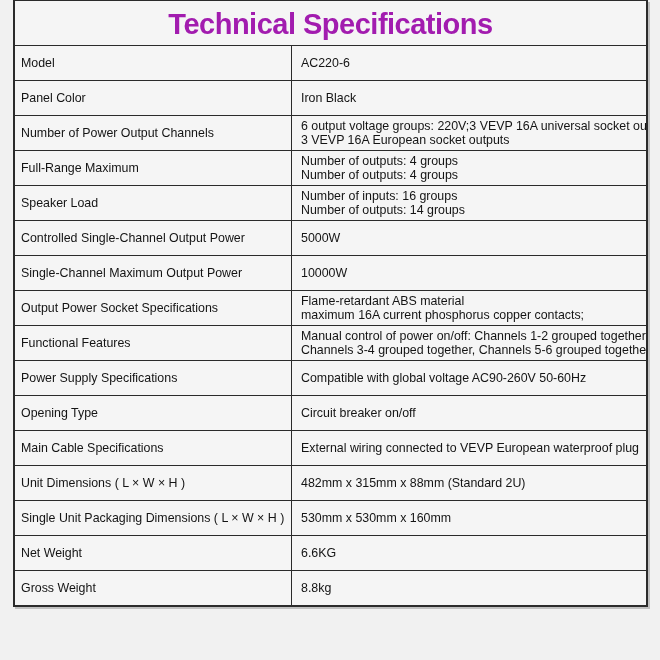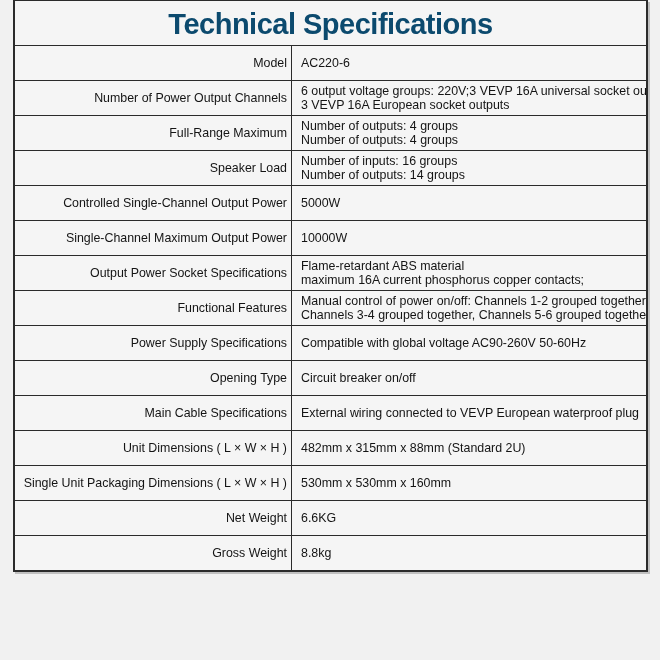--- a/index.html
+++ b/index.html
@@ -22,42 +22,41 @@
     box-shadow: 2px 2px 0 rgba(100,100,100,0.35);
     box-sizing: border-box;
   }
   .title {
     height: 44px;
     line-height: 46px;
     text-align: center;
     font-size: 29px;
     font-weight: 800;
     letter-spacing: -0.5px;
-    color: #0c4a6e;
+    color: #a21caf;
     border-bottom: 1px solid #2b2b2b;
   }
   table.spec-table {
     border-collapse: collapse;
     width: 100%;
     table-layout: fixed;
   }
   table.spec-table td {
     border: 1px solid #2b2b2b;
     height: 32px;
     padding: 1px 4px 1px 6px;
     vertical-align: middle;
     font-size: 12.4px;
     line-height: 14.5px;
     color: #141414;
     overflow: hidden;
     white-space: nowrap;
   }
   table.spec-table td:first-child {
     width: 266px;
-    text-align: right;
   }
   table.spec-table td.value-cell {
     padding-left: 9px;
   }
   
   table.spec-table tr td { border-left-width: 0; }
   table.spec-table tr td:last-child { border-right-width: 0; }
   table.spec-table tr:last-child td { border-bottom-width: 0; }
   table.spec-table tr:first-child td { border-top-width: 0; }
   table.spec-table td:first-child { border-right: 1px solid #2b2b2b; }
@@ -67,20 +66,26 @@
 <body>
 
 <div class="sheet">
   <div class="title">Technical Specifications</div>
   <table class="spec-table">
     <tbody>
         <tr>
           <td>Model</td>
           <td class="value-cell">
             <div class="value-line">AC220-6</div>
+          </td>
+        </tr>
+        <tr>
+          <td>Panel Color</td>
+          <td class="value-cell">
+            <div class="value-line">Iron Black</div>
           </td>
         </tr>
         <tr>
           <td>Number of Power Output Channels</td>
           <td class="value-cell">
             <div class="value-line">6 output voltage groups: 220V;3 VEVP 16A universal socket outputs</div>
             <div class="value-line">3 VEVP 16A European socket outputs</div>
           </td>
         </tr>
         <tr>

